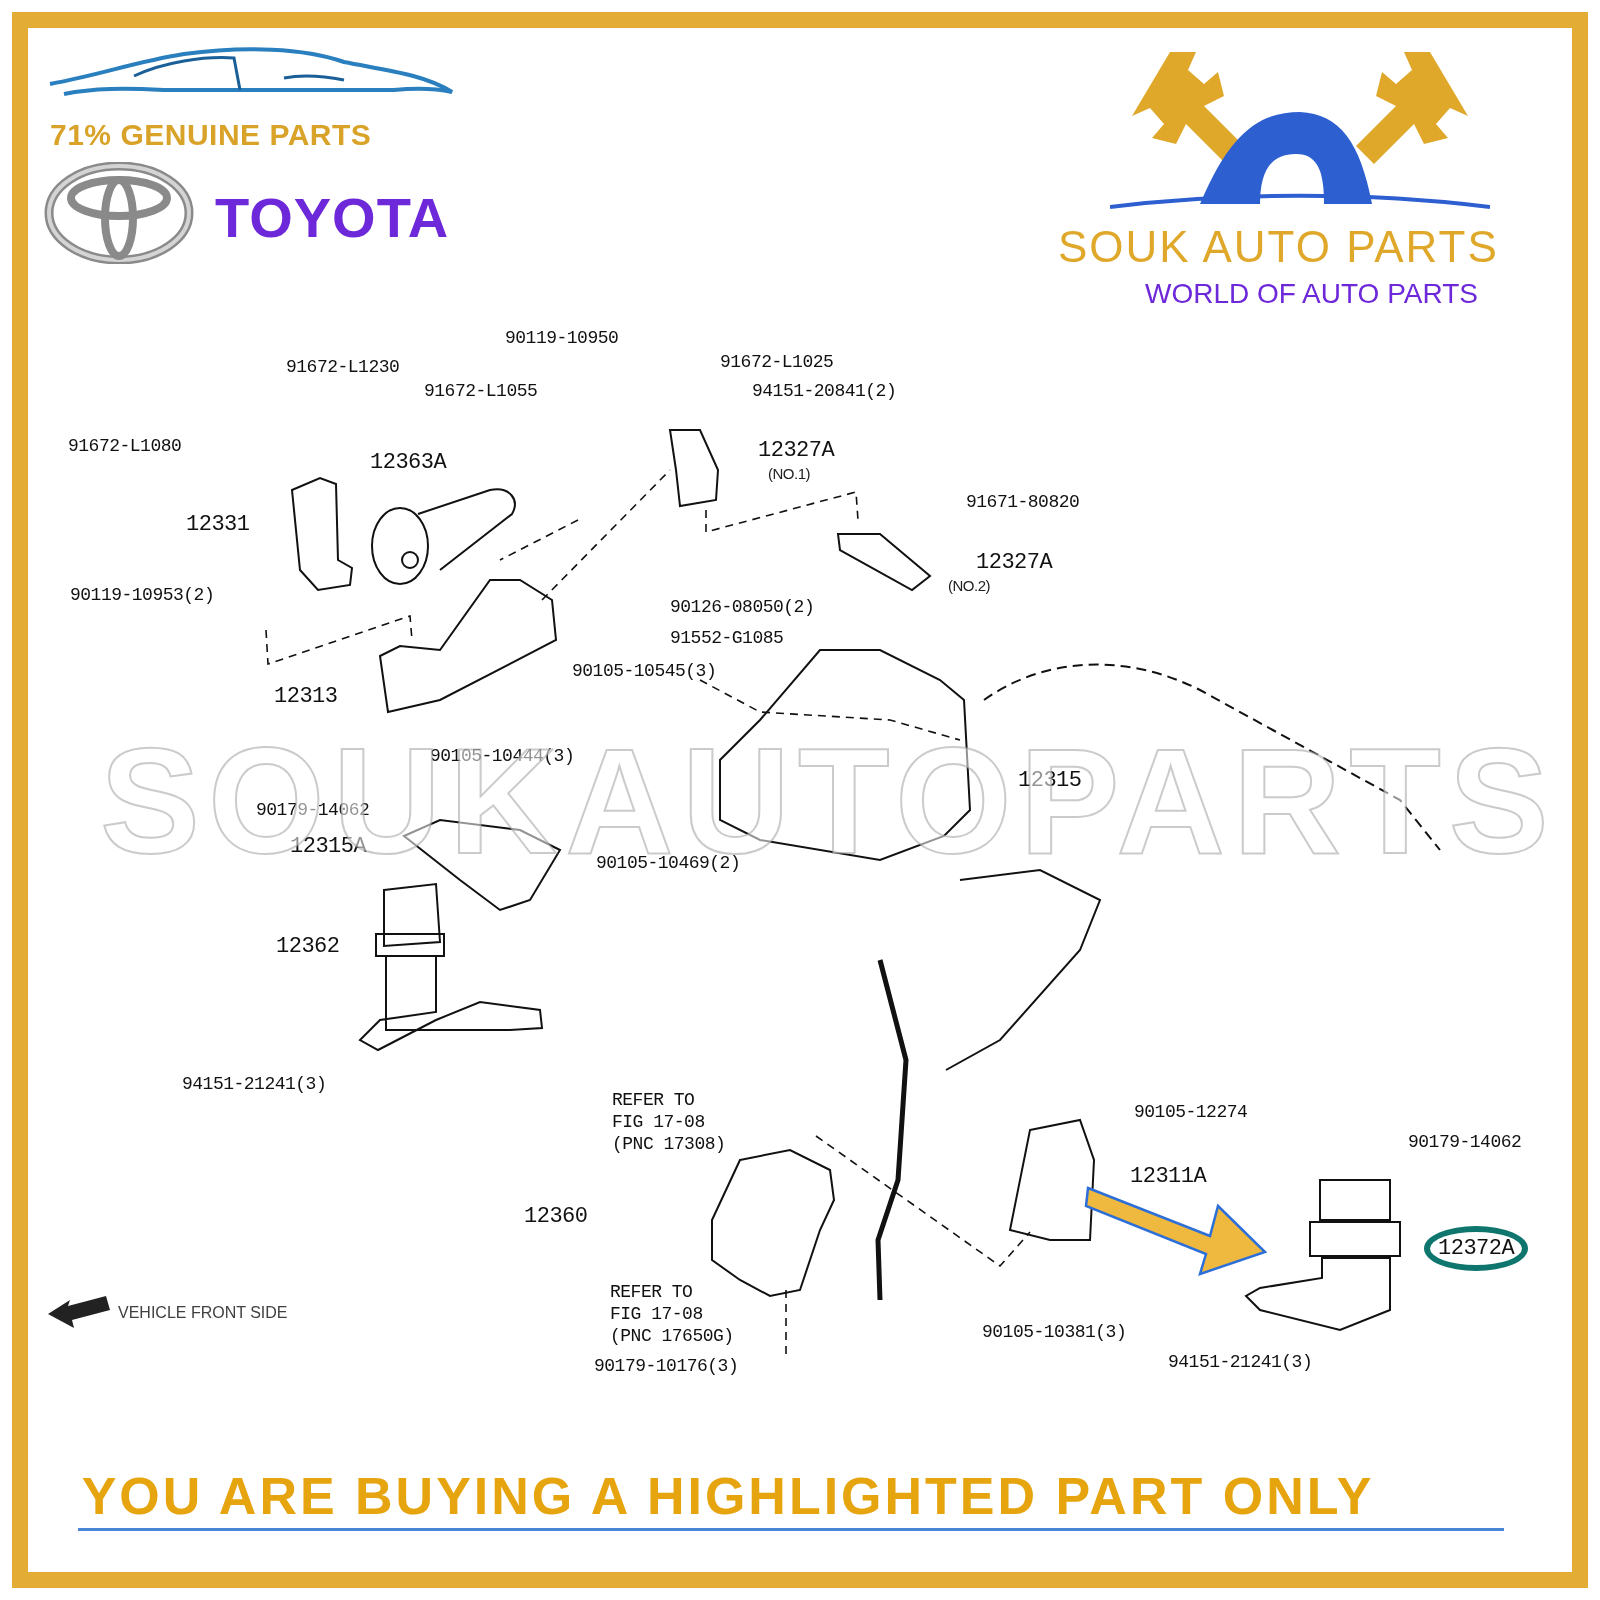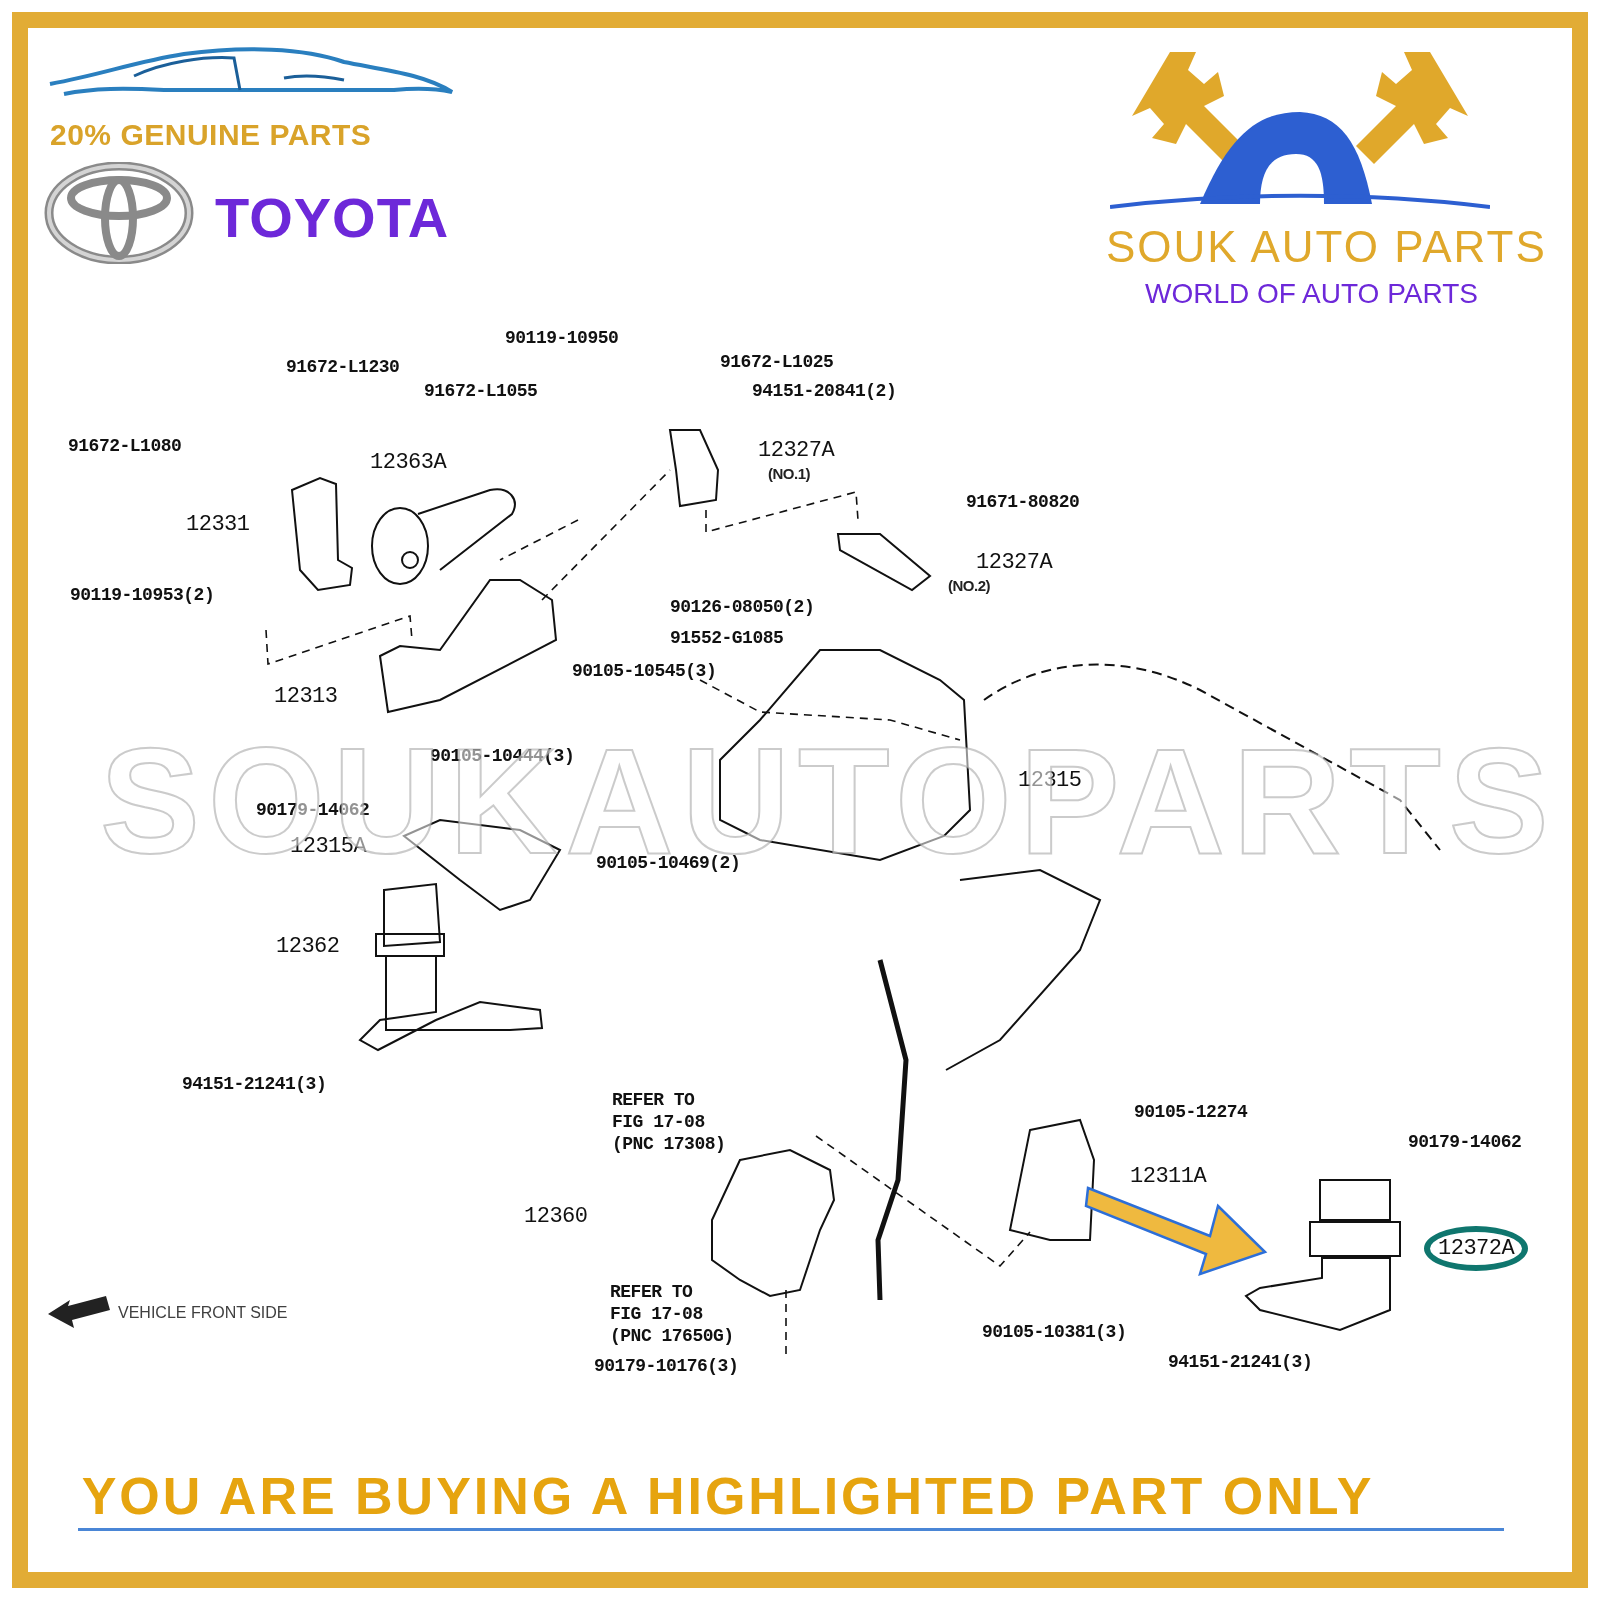--- a/index.html
+++ b/index.html
@@ -1,42 +1,42 @@
 <!DOCTYPE html>
 <html><head>
 <meta charset="utf-8">
 <style>
   html,body{margin:0;padding:0;background:#fff;}
   body{width:1600px;height:1600px;position:relative;overflow:hidden;font-family:"Liberation Sans",sans-serif;}
   .frame{position:absolute;left:12px;top:12px;width:1576px;height:1576px;box-sizing:border-box;border:16px solid #e2ac35;background:#fff;}
   .abs{position:absolute;}
-  .lbl{position:absolute;font-family:"Liberation Mono","DejaVu Sans Mono",monospace;font-size:18px;color:#111;white-space:nowrap;letter-spacing:-0.5px;font-weight:bold;}
+  .lbl{position:absolute;font-family:"Liberation Mono","DejaVu Sans Mono",monospace;font-size:18px;color:#111;white-space:nowrap;letter-spacing:-0.5px;}
   .big{font-size:22px;font-weight:normal;}
   .sub{font-family:"Liberation Sans",sans-serif;font-size:15px;color:#222;}
   .genuine{left:50px;top:118px;font-size:30px;font-weight:bold;color:#d9a32a;letter-spacing:0.5px;}
   .toyota-word{left:215px;top:185px;font-size:56px;font-weight:bold;color:#6d28d9;letter-spacing:1px;}
-  .souk-title{left:1058px;top:222px;font-size:44px;color:#e0a82b;letter-spacing:2px;margin-left:48px;}
+  .souk-title{left:1058px;top:222px;font-size:44px;color:#e0a82b;letter-spacing:2px;}
   .souk-sub{left:1145px;top:278px;font-size:28px;font-weight:normal;color:#6d28d9;}
   .watermark{left:100px;top:715px;font-size:150px;font-weight:bold;color:rgba(255,255,255,0.55);-webkit-text-stroke:2px rgba(160,160,160,0.55);letter-spacing:8px;}
   .footer{left:0;width:1456px;top:1466px;text-align:center;font-size:52px;font-weight:bold;color:#e6a40f;letter-spacing:3px;}
   .footer-line{left:78px;top:1528px;width:1426px;height:3px;background:#4a86d6;}
   .front{left:118px;top:1304px;font-size:16px;color:#404040;}
   .highlight{border:6px solid #0f766e;border-radius:50%;padding:4px 8px;}
 </style>
 </head>
 <body>
 
 <div class="frame"></div>
 
 <svg class="abs" style="left:44px;top:44px" width="420" height="70">
   <path d="M6 40 C60 30 90 18 140 10 C200 2 260 4 300 18 C340 26 380 30 408 48 C390 44 370 44 350 46 L120 46 C80 44 50 44 20 50" fill="none" stroke="#2a7fbf" stroke-width="4"></path>
   <path d="M90 32 C120 18 160 12 190 14 L196 46" fill="none" stroke="#1b5f99" stroke-width="3"></path>
   <path d="M240 34 C260 30 280 32 300 36" fill="none" stroke="#1b5f99" stroke-width="3"></path>
 </svg>
-<div class="abs genuine">20% GENUINE PARTS</div>
+<div class="abs genuine">71% GENUINE PARTS</div>
 
 <svg class="abs" style="left:44px;top:162px" width="150" height="102">
   <ellipse cx="75" cy="51" rx="70" ry="47" fill="none" stroke="#8a8a8a" stroke-width="9"></ellipse>
   <ellipse cx="75" cy="51" rx="70" ry="47" fill="none" stroke="#d4d4d4" stroke-width="4"></ellipse>
   <ellipse cx="75" cy="36" rx="48" ry="18" fill="none" stroke="#8a8a8a" stroke-width="8"></ellipse>
   <ellipse cx="75" cy="56" rx="14" ry="38" fill="none" stroke="#8a8a8a" stroke-width="8"></ellipse>
 </svg>
 <div class="abs toyota-word">TOYOTA</div>
 
 <svg class="abs" style="left:1110px;top:42px" width="380" height="170">

